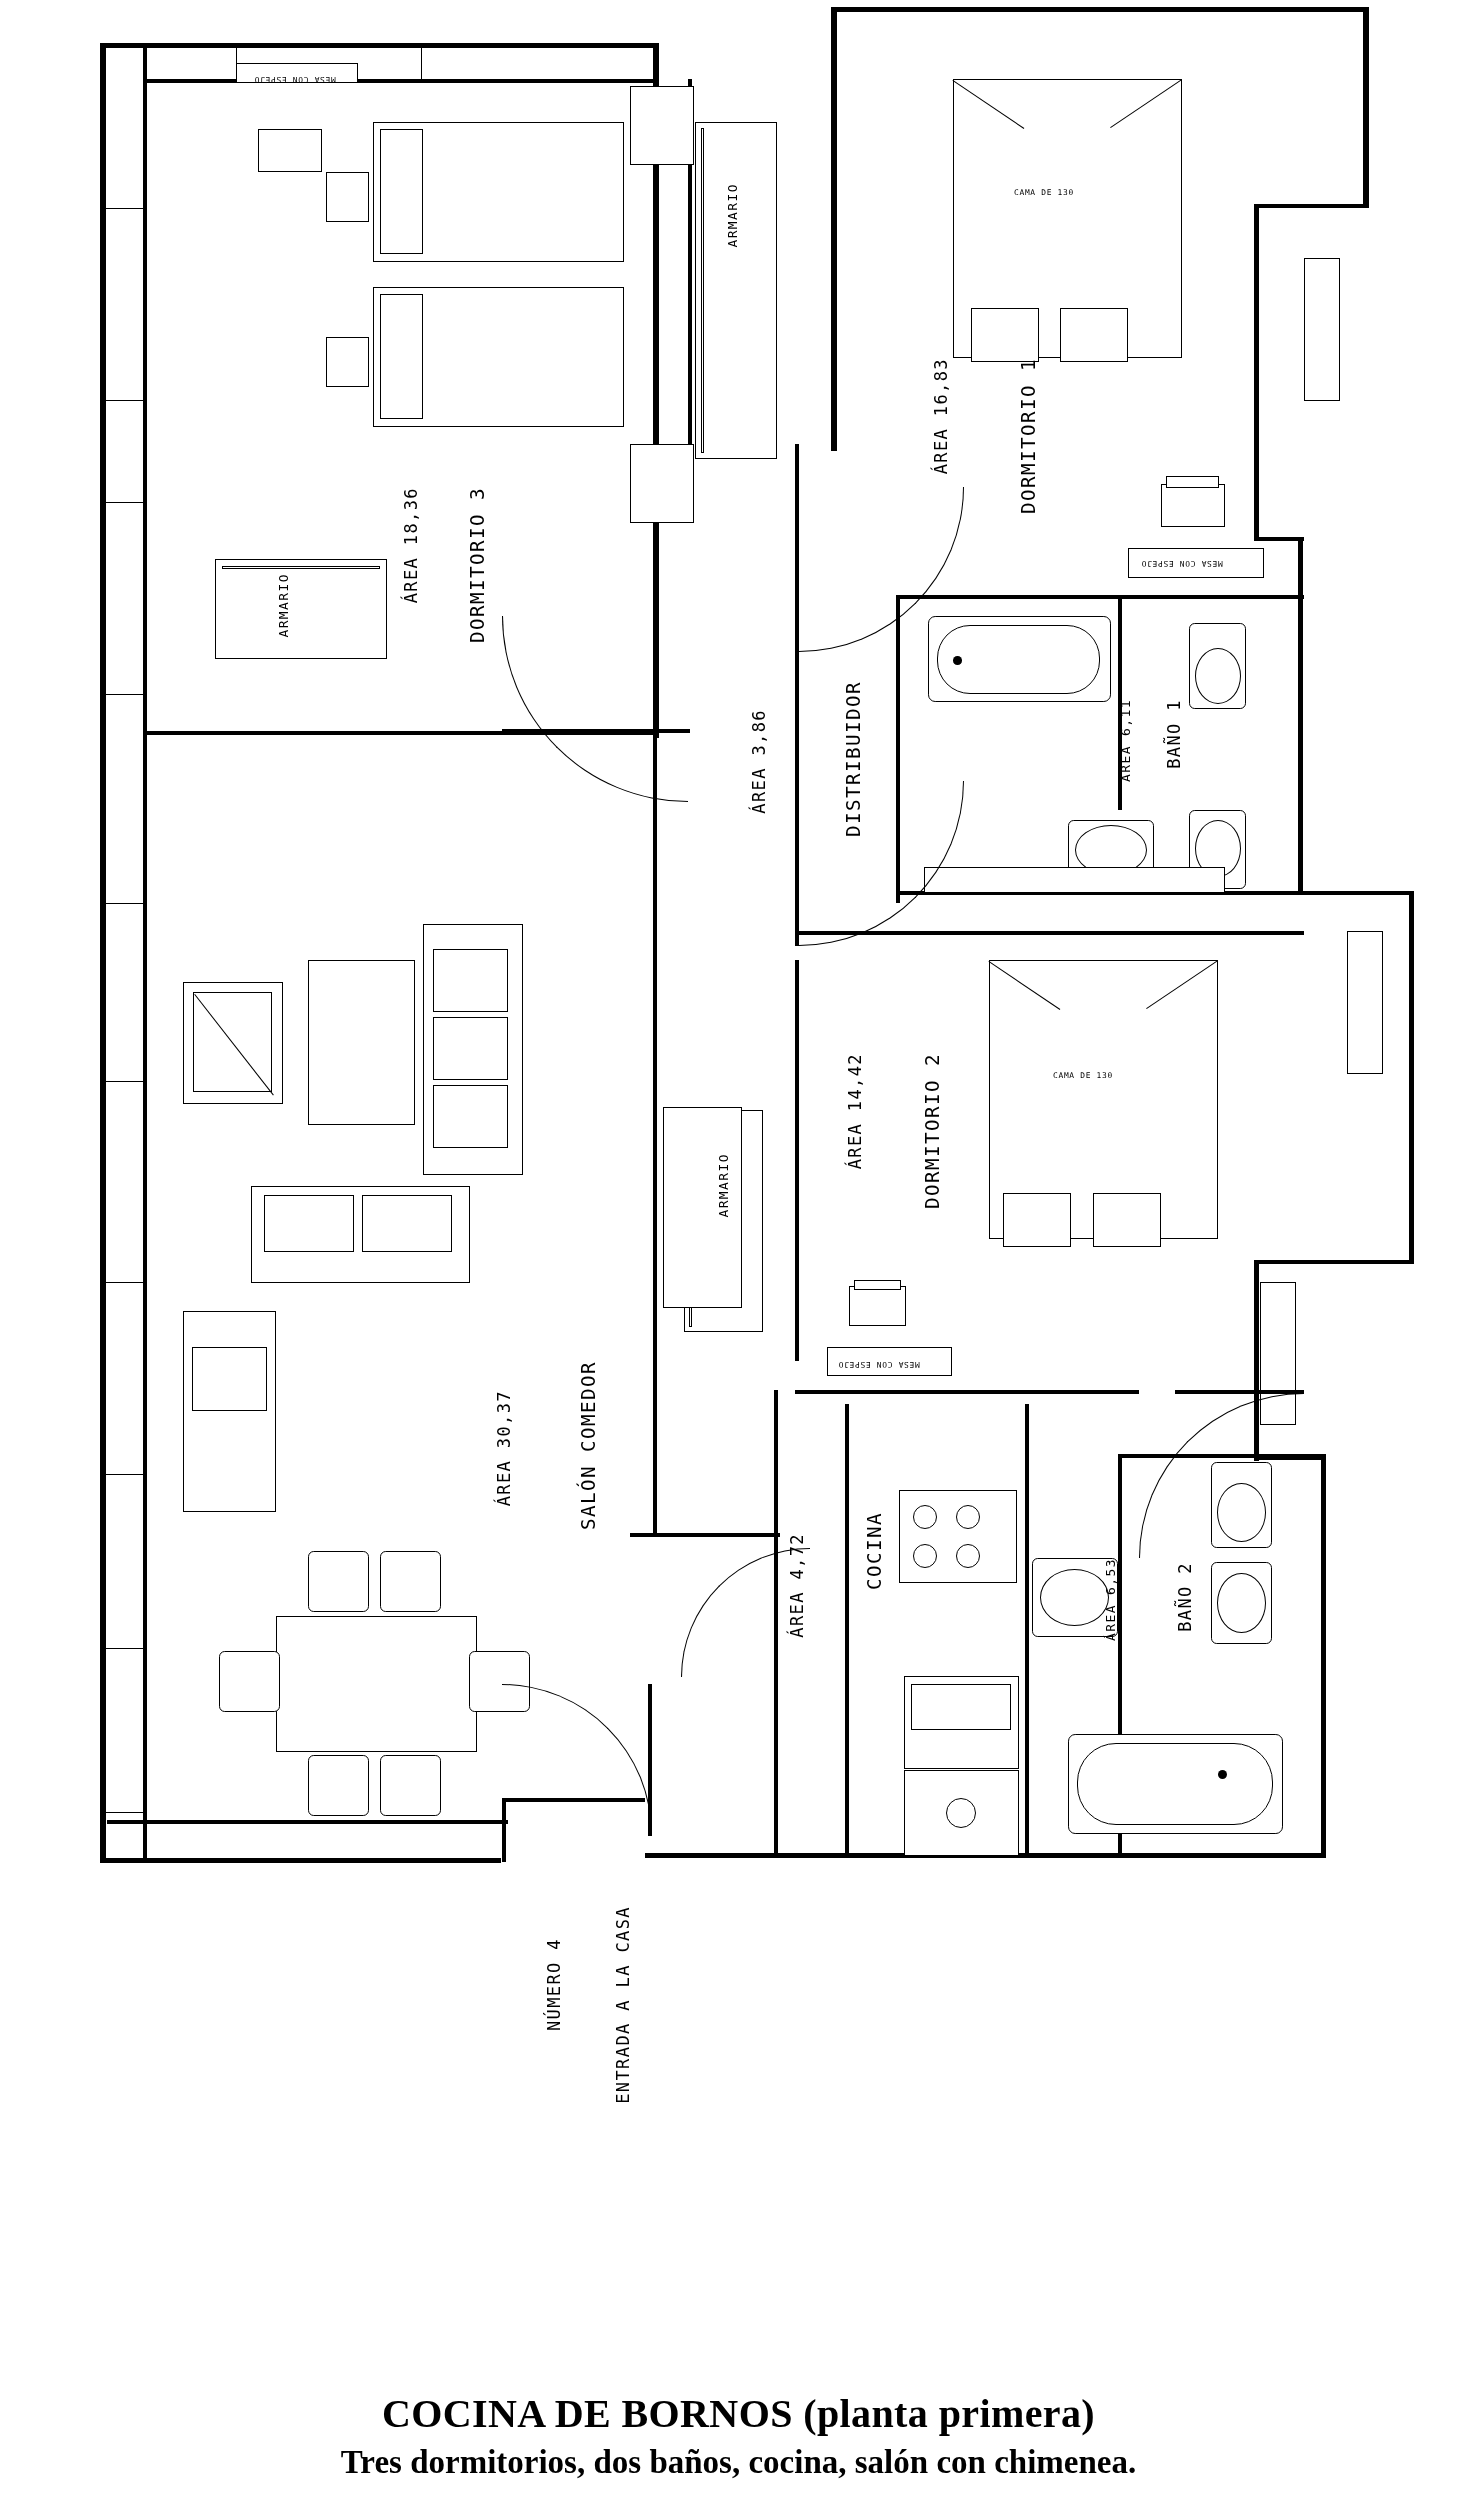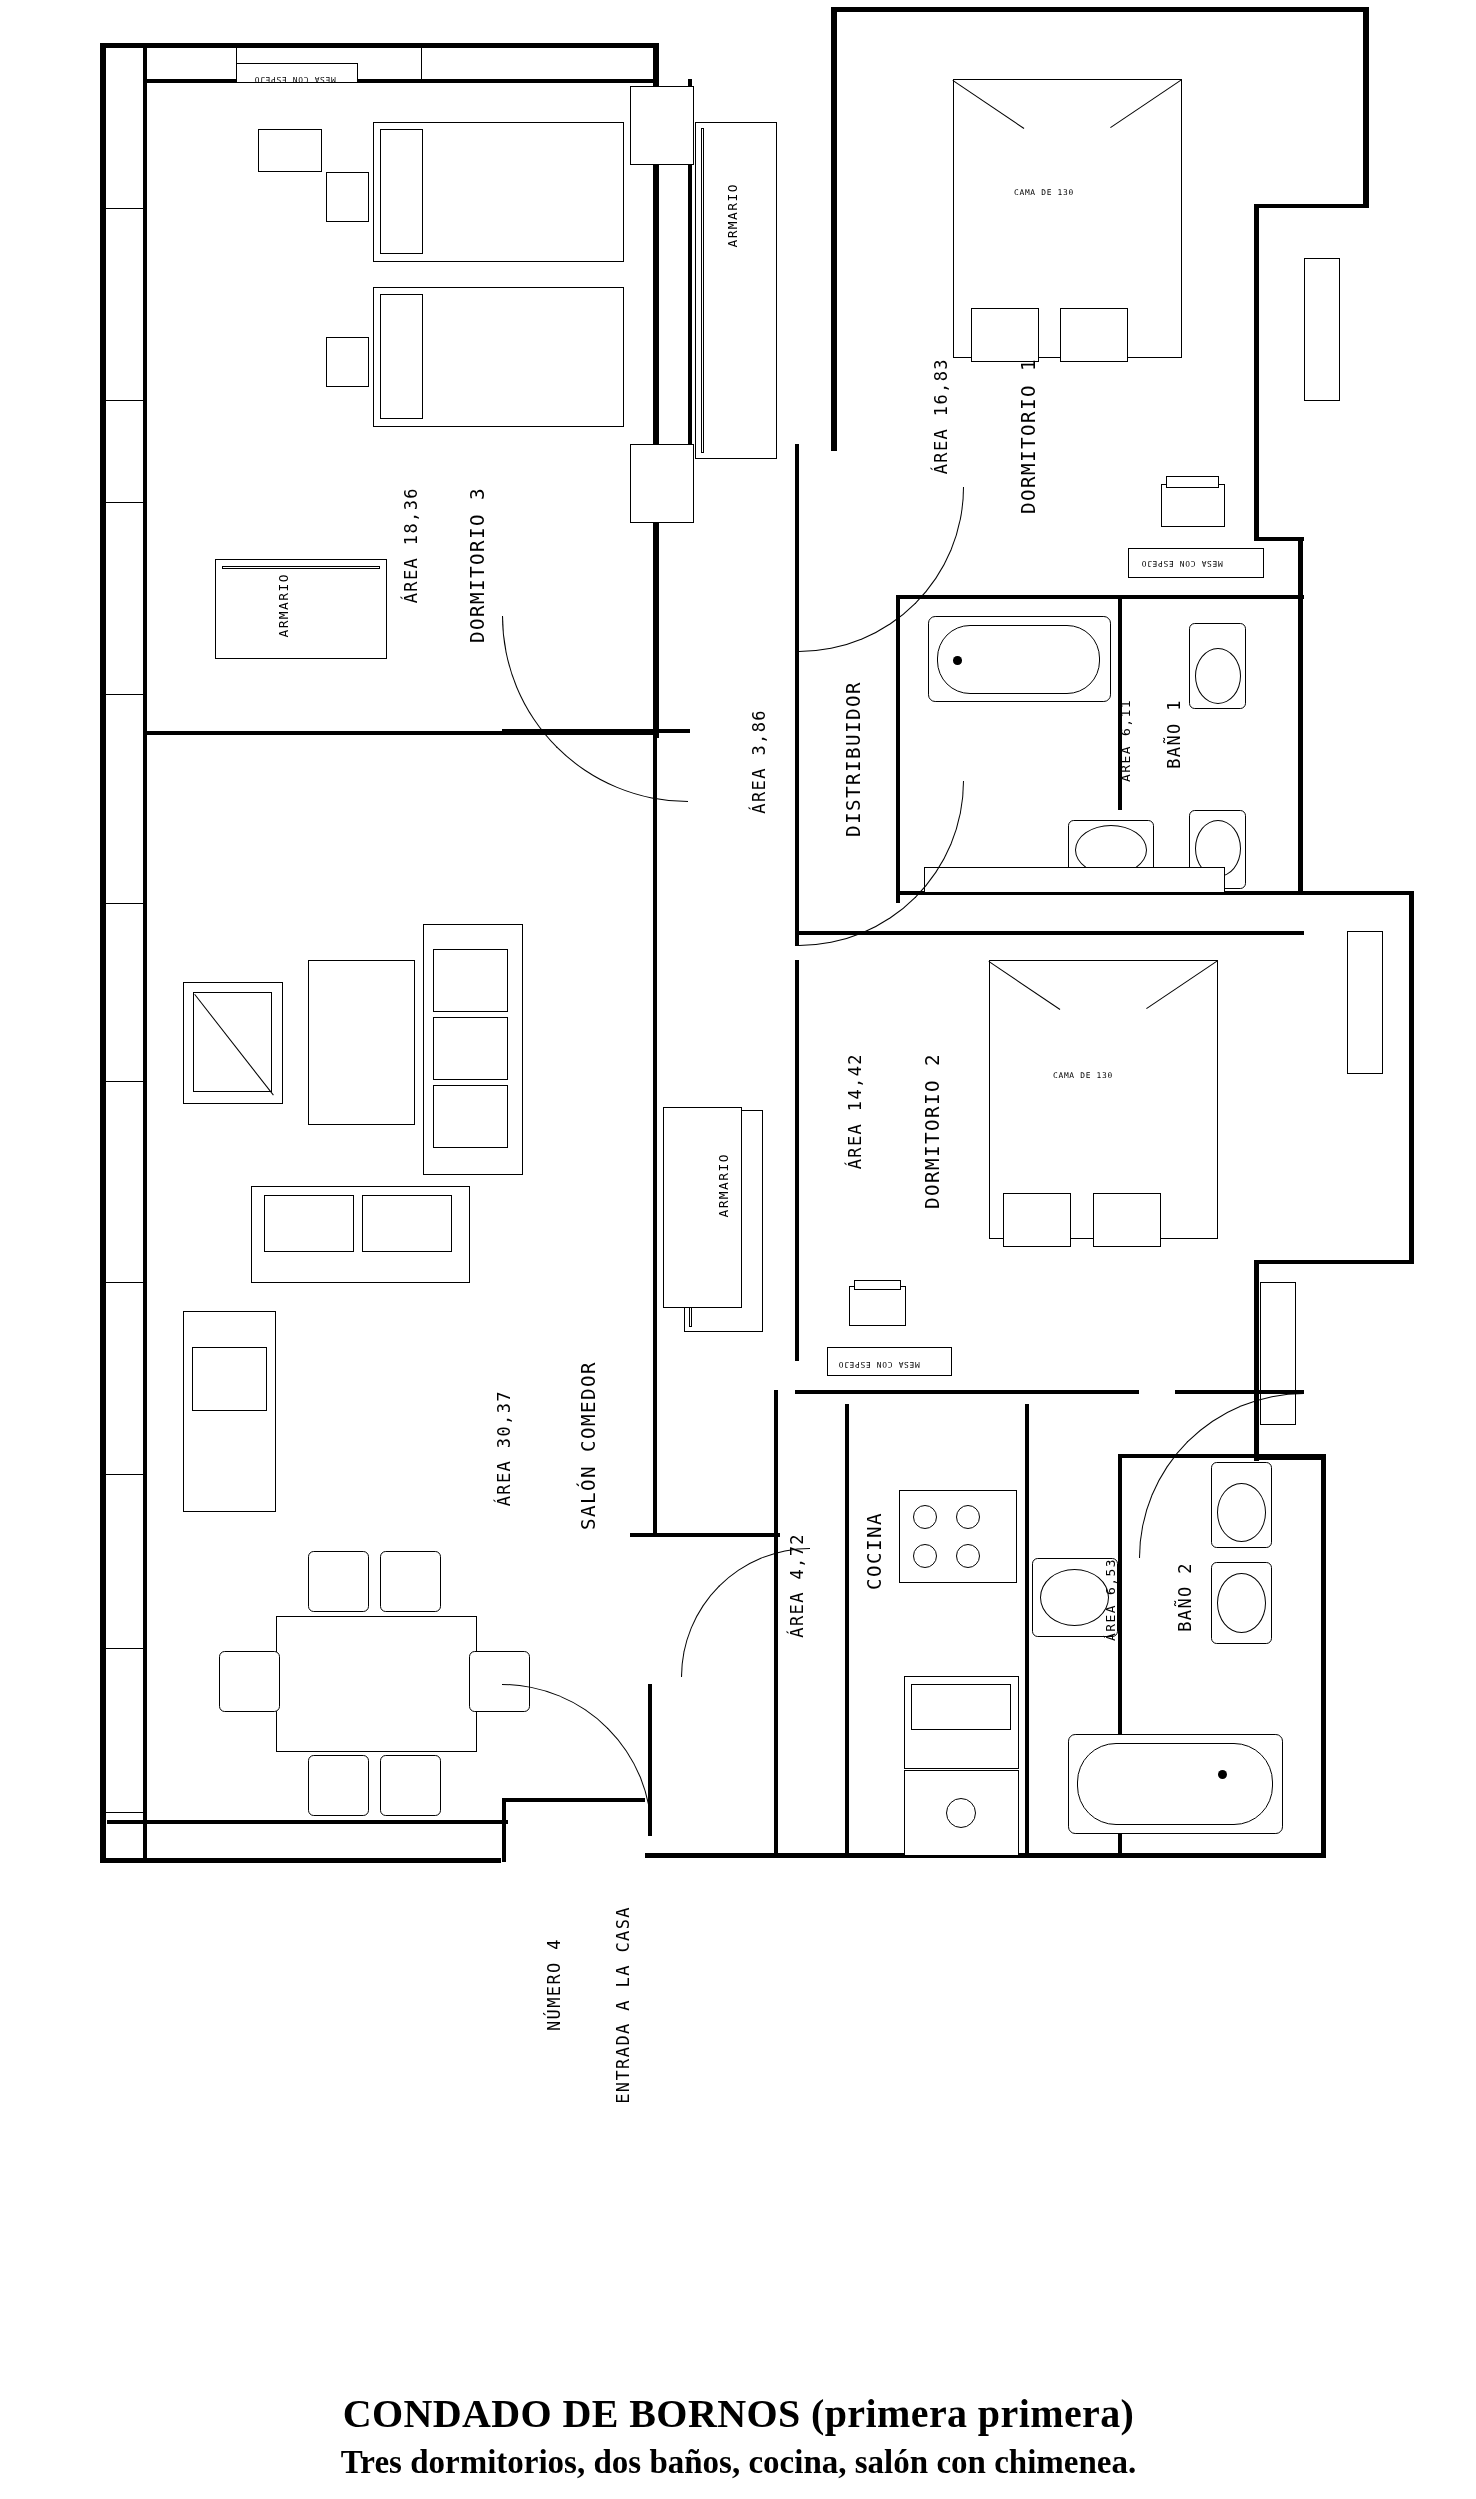--- a/index.html
+++ b/index.html
@@ -255,18 +255,18 @@
   <div class="vlabel big" style="left:863px;top:1512px;">COCINA</div>
   <div class="vlabel mid" style="left:787px;top:1533px;">ÁREA  4,72</div>
 
   <div class="vlabel mid" style="left:1175px;top:1562px;">BAÑO 2</div>
   <div class="vlabel sm" style="left:1103px;top:1558px;">ÁREA  6,53</div>
 
   <div class="vlabel mid" style="left:613px;top:1906px;">ENTRADA A LA CASA</div>
   <div class="vlabel mid" style="left:544px;top:1938px;">NÚMERO  4</div>
 
   <div id="caption">
-    <div class="l1">CONDADO DE BORNOS (primera primera)</div>
+    <div class="l1">COCINA DE BORNOS (planta primera)</div>
     <div class="l2">Tres dormitorios, dos baños, cocina, salón con chimenea.</div>
   </div>
 
 </div>
 
 
 </body></html>

